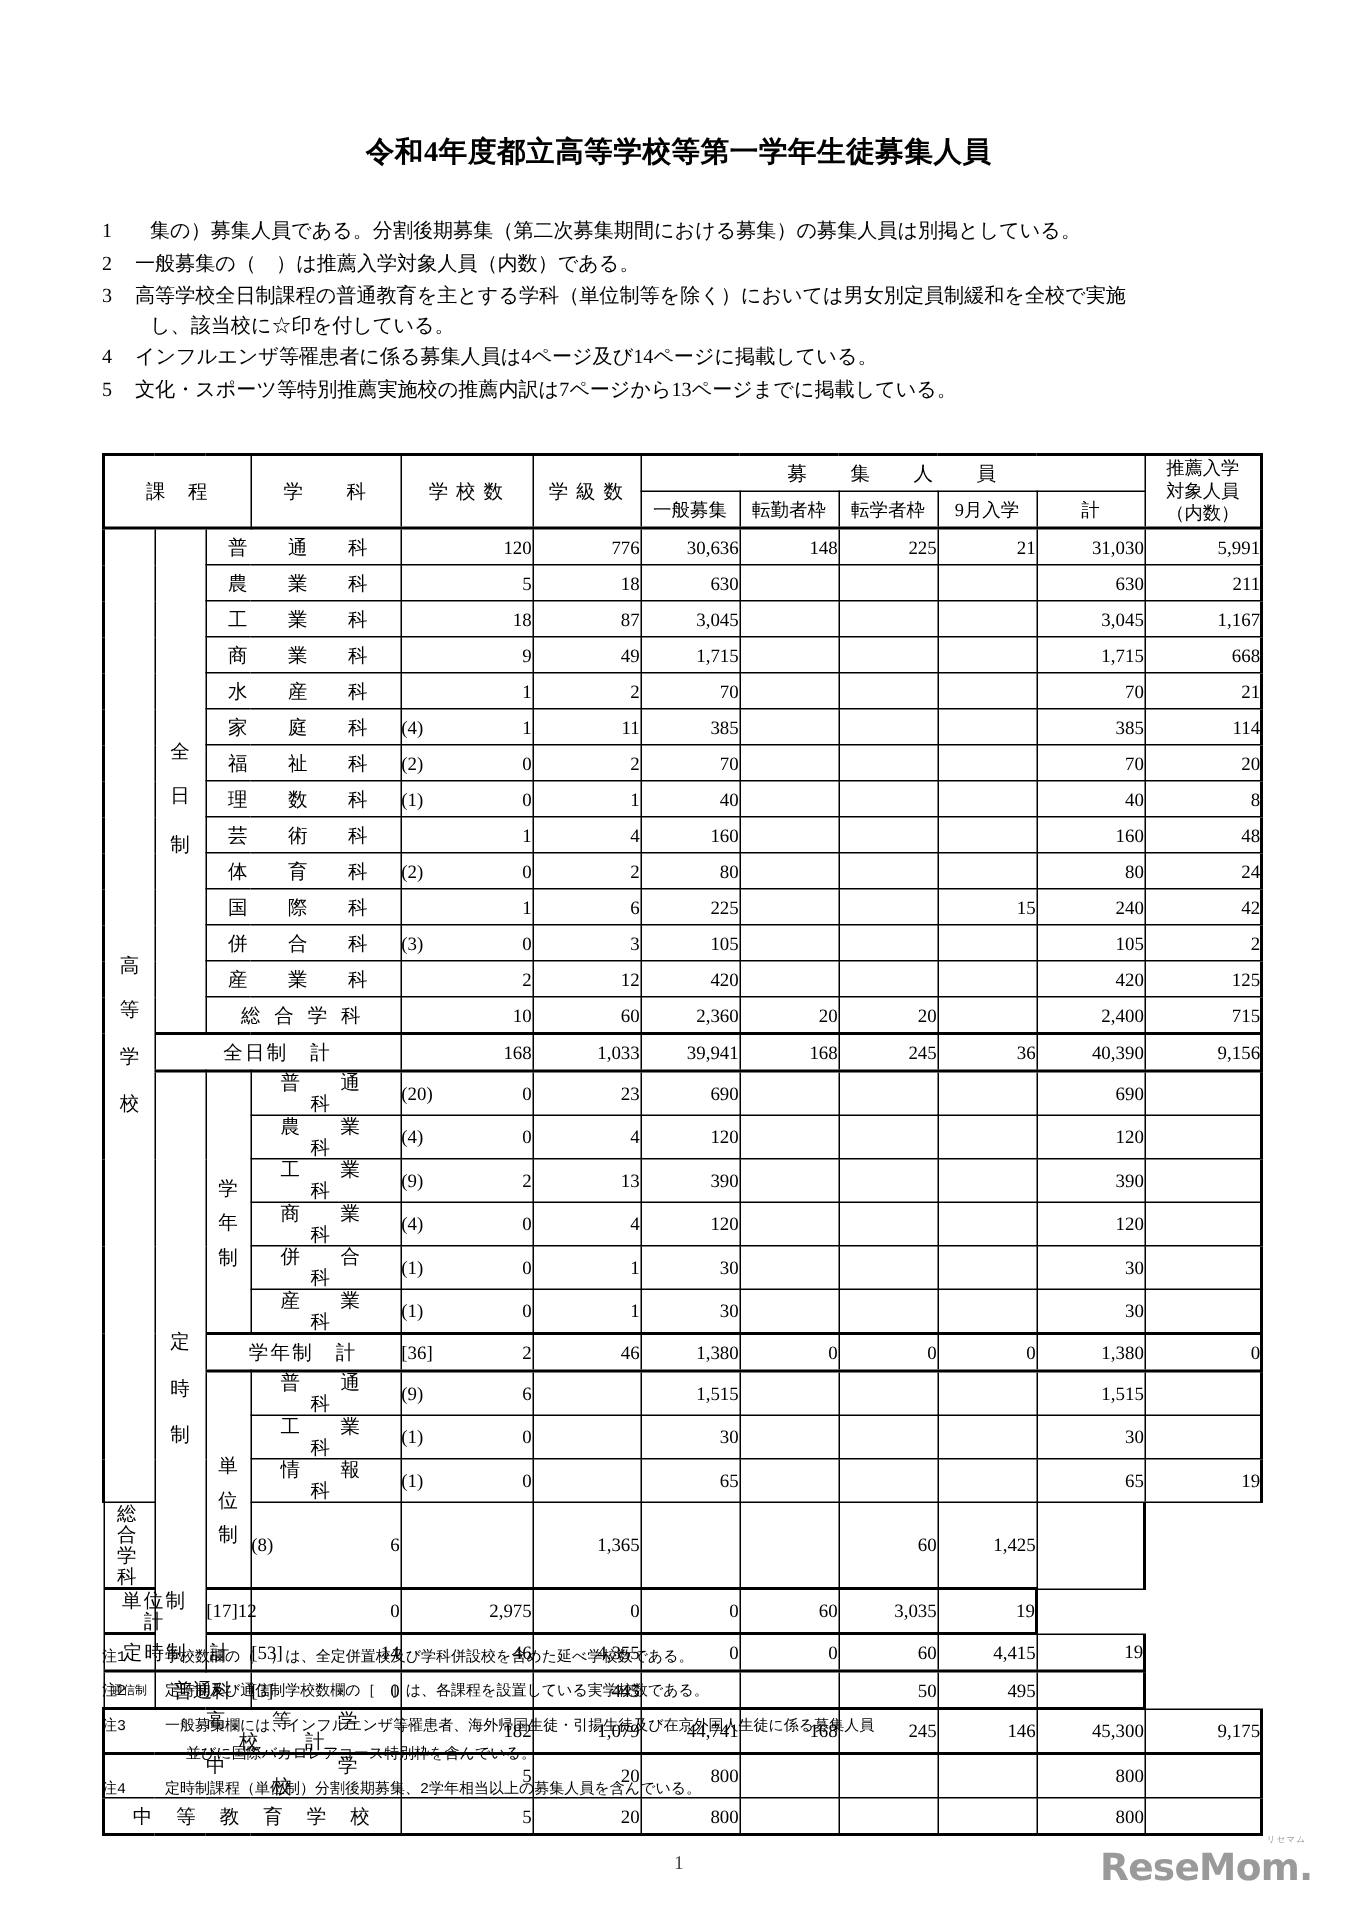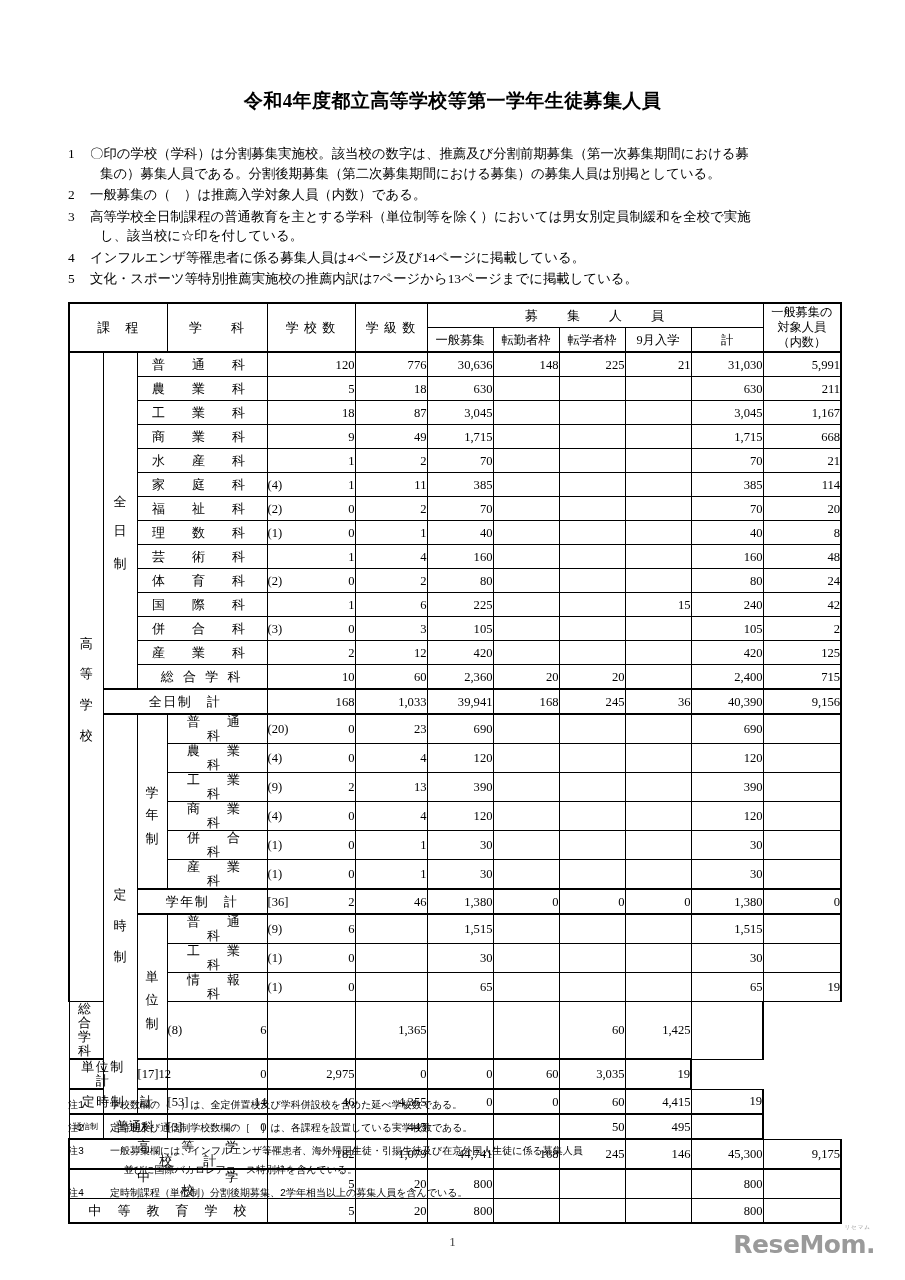--- a/index.html
+++ b/index.html
@@ -225,21 +225,20 @@
 <body>
 
 <div class="page">
 
   <div class="doc-title">令和4年度都立高等学校等第一学年生徒募集人員</div>
 
   <div class="intro">
     <div class="intro-row">
       <div class="intro-num">1</div>
       <div class="intro-text">
-        <span>〇印の学校（学科）は分割募集実施校。該当校の数字は、推薦及び分割前期募集（第一次募集期間における募</span>
         <span class="cont">集の）募集人員である。分割後期募集（第二次募集期間における募集）の募集人員は別掲としている。</span>
       </div>
     </div>
     <div class="intro-row">
       <div class="intro-num">2</div>
       <div class="intro-text">
         <span>一般募集の（　）は推薦入学対象人員（内数）である。</span>
       </div>
     </div>
     <div class="intro-row">
@@ -281,21 +280,21 @@
       </colgroup>
 
       <tbody>
           <tr>
         <th class="hd bt-thick bl-thick" colspan="3" rowspan="2">課　程</th>
         <th class="hd bt-thick" rowspan="2">学　　科</th>
         <th class="hd bt-thick" rowspan="2">学 校 数</th>
         <th class="hd bt-thick" rowspan="2">学 級 数</th>
         <th class="hd bt-thick" colspan="5">募　　集　　人　　員</th>
         <th class="bt-thick br-thick" rowspan="2">
-          <span class="hd-stack">一般募集の</span>
+          <span class="hd-stack">推薦入学</span>
           <span class="hd-stack">対象人員</span>
           <span class="hd-stack">（内数）</span>
         </th>
       </tr>
       <tr>
         <th class="hd2">一般募集</th>
         <th class="hd2">転勤者枠</th>
         <th class="hd2">転学者枠</th>
         <th class="hd2">9月入学</th>
         <th class="hd2">計</th>

